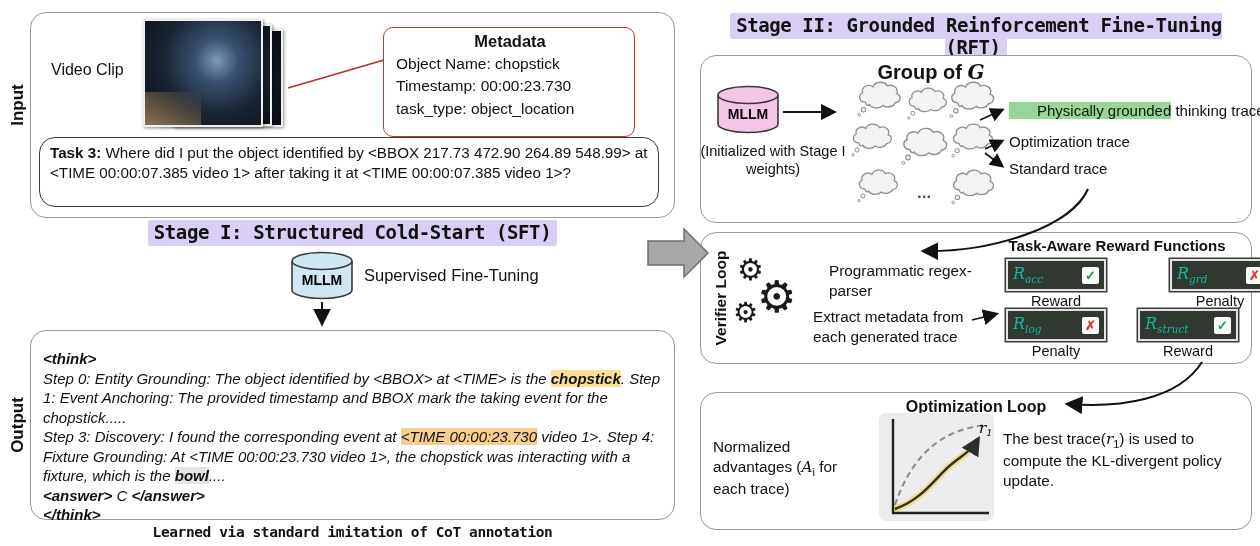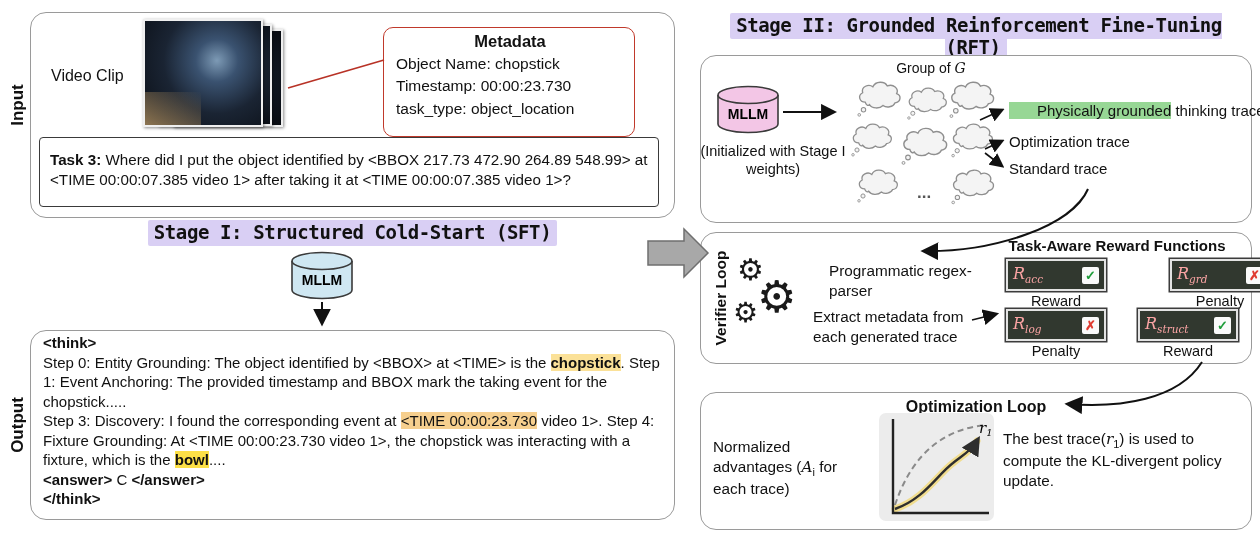--- a/index.html
+++ b/index.html
@@ -18,47 +18,47 @@
   .frame{position:absolute;border:2px solid #efefef;box-shadow:1px 1px 3px rgba(0,0,0,.45);background:#0d1118;}
   .f1{background:radial-gradient(circle at 62% 38%,#7d9ab5 0%,#3a5270 22%,#1a2433 55%,#0a0e15 100%);}
   .f1::after{content:"";position:absolute;left:0;bottom:0;width:48%;height:32%;background:linear-gradient(to top right,rgba(173,142,96,.8),rgba(173,142,96,0));}
   .f2{background:radial-gradient(circle at 50% 45%,#41566e 0%,#1c2736 55%,#0a0e15 100%);}
   .f3{background:radial-gradient(circle at 40% 50%,#33465c 0%,#141c28 60%,#080b10 100%);}
 
   .meta-box{position:absolute;border:1.8px solid #c0392b;border-radius:10px;box-sizing:border-box;padding:4px 10px 6px 12px;background:#fff;}
   .meta-title{text-align:center;font-weight:bold;font-size:16.5px;margin-bottom:2px;}
   .meta-line{font-size:15.5px;line-height:1.45;white-space:nowrap;}
 
-  .task-box{position:absolute;border:1.8px solid #3a3a3a;border-radius:4px;box-sizing:border-box;padding:12px 10px;font-size:15.2px;line-height:1.32;background:#fff;}
+  .task-box{position:absolute;border:1.8px solid #3a3a3a;border-radius:16px;box-sizing:border-box;padding:5px 10px;font-size:15.2px;line-height:1.32;background:#fff;}
 
   
   .sft-label{position:absolute;font-size:16.5px;}
 
   
   .think{position:absolute;font-size:15px;line-height:19.5px;}
   .hl-y{background:#fbe198;}
   .hl-o{background:#f6cf8e;}
-  .hl-r{background:#fde047;}
+  .hl-r{background:#e5e5e5;}
   .hl-g{background:#97d795;padding-left:28px;}
 
   .caption{position:absolute;text-align:center;font-family:"DejaVu Sans Mono",monospace;font-weight:bold;font-size:14.5px;letter-spacing:-0.4px;}
 
   
   .init-label{position:absolute;font-size:14.5px;line-height:1.25;text-align:center;}
-  .group-label{position:absolute;font-size:14px;text-align:center;}
+  .group-label{position:absolute;font-size:20px;text-align:center;font-weight:bold;}
   .trace{position:absolute;font-size:15px;white-space:nowrap;}
 
   .gear{position:absolute;color:#1a1a1a;line-height:1;}
 
   .vtext{position:absolute;font-size:15.3px;line-height:1.28;}
   .rewards-title{position:absolute;font-weight:bold;font-size:15px;text-align:center;}
 
   .rcell{position:absolute;width:100px;}
   .board{width:100px;height:32px;background:#31382f;border:2px solid #e3e3e3;box-shadow:0 0 0 1.5px #3c3c3c;box-sizing:border-box;display:flex;align-items:center;justify-content:space-between;padding:0 5px;}
-  .rname{color:#fca5a5;font-family:"DejaVu Serif",serif;font-style:italic;font-size:16px;}
+  .rname{color:#14b8a6;font-family:"DejaVu Serif",serif;font-style:italic;font-size:16px;}
   .rname sub{font-size:10.5px;font-style:italic;}
   .mark{width:17px;height:17px;background:#fafafa;border-radius:2px;display:flex;align-items:center;justify-content:center;font-size:13px;font-weight:bold;}
   .mark.ok{color:#1f9d3a;}
   .mark.er{color:#e03c31;}
   .rlabel{text-align:center;font-size:14.5px;margin-top:2px;}
 
   .opt-title{position:absolute;width:100%;text-align:center;font-weight:bold;font-size:16px;}
 
   .overlay{position:absolute;left:0;top:0;pointer-events:none;z-index:6;}
   .abs{position:absolute;}
@@ -66,21 +66,21 @@
   sub{font-size:11px;}
 </style>
 </head>
 <body>
 
 <div class="page">
 
   <div class="vlabel" style="left:-27px;top:95px;width:90px;">Input</div>
 
   <div class="panel" style="left:30px;top:12px;width:645px;height:206px;">
-    <div class="videoclip-label" style="left:20px;top:54px;position:absolute;">Video Clip</div>
+    <div class="videoclip-label" style="left:20px;top:48px;position:absolute;">Video Clip</div>
 
     <div class="frames" style="left:112px;top:6px;width:150px;height:112px;">
       <div class="frame f3" style="left:30px;top:10px;width:106px;height:94px;"></div>
       <div class="frame f2" style="left:15px;top:5px;width:110px;height:98px;"></div>
       <div class="frame f1" style="left:0;top:0;width:116px;height:104px;"></div>
     </div>
 
     <div class="meta-box" style="left:352px;top:14px;width:252px;height:110px;">
       <div class="meta-title">Metadata</div>
       <div class="meta-line">Object Name: chopstick</div>
@@ -95,33 +95,35 @@
 
   <div class="stage-title" style="left:30px;top:221px;width:645px;">
     <span class="hlbg">Stage I: Structured Cold-Start (SFT)</span>
   </div>
 
   <svg class="abs" style="left:289px;top:250px;" width="66" height="52" viewBox="0 0 66 52">
     <path d="M3 11 v29 a30 8.5 0 0 0 60 0 V11" fill="#cfe7f2" stroke="#3a3a3a" stroke-width="1.6"></path>
     <ellipse cx="33" cy="11" rx="30" ry="8.5" fill="#cfe7f2" stroke="#3a3a3a" stroke-width="1.6"></ellipse>
     <text x="33" y="35" text-anchor="middle" font-size="14" font-weight="bold" font-family="Liberation Sans, sans-serif">MLLM</text>
   </svg>
+  <div class="sft-label" style="left:364px;top:266px;">Supervised Fine-Tuning</div>
 
   <div class="vlabel" style="left:-27px;top:415px;width:90px;">Output</div>
 
   <div class="panel" style="left:30px;top:330px;width:645px;height:190px;">
-    <div class="think" style="left:12px;top:2px;width:618px;">
+    <div class="think" style="left:12px;top:18px;width:618px;font-style:italic;">
       <div><b>&lt;think&gt;</b></div>
       <div><span>Step 0: Entity Grounding: The object identified by &lt;BBOX&gt; at &lt;TIME&gt; is the </span><b class="hl-y">chopstick</b><span>. Step 1: Event Anchoring: The provided timestamp and BBOX mark the taking event for the chopstick.....</span><br>
       <span>Step 3: Discovery: I found the corresponding event at </span><span class="hl-o">&lt;TIME 00:00:23.730</span><span> video 1&gt;. Step 4: Fixture Grounding: At &lt;TIME 00:00:23.730 video 1&gt;, the chopstick was interacting with a fixture, which is the </span><b class="hl-r">bowl</b><span>....</span></div>
       <div><b>&lt;answer&gt;</b><span> C </span><b>&lt;/answer&gt;</b></div>
       <div><b>&lt;/think&gt;</b></div>
     </div>
   </div>
 
+  <div class="caption" style="left:30px;top:524px;width:645px;">Learned via standard imitation of CoT annotation</div>
 
   <div class="stage-title" style="left:698px;top:14px;width:556px;">
     <span class="hlbg">Stage II: Grounded Reinforcement Fine-Tuning (RFT)</span>
   </div>
 
   <div class="panel" style="left:700px;top:55px;width:552px;height:168px;">
     <svg class="abs" style="left:14px;top:28px;" width="66" height="52" viewBox="0 0 66 52">
       <path d="M3 11 v29 a30 8.5 0 0 0 60 0 V11" fill="#f3c6e6" stroke="#3a3a3a" stroke-width="1.6"></path>
       <ellipse cx="33" cy="11" rx="30" ry="8.5" fill="#f3c6e6" stroke="#3a3a3a" stroke-width="1.6"></ellipse>
       <text x="33" y="35" text-anchor="middle" font-size="14" font-weight="bold" font-family="Liberation Sans, sans-serif">MLLM</text>

